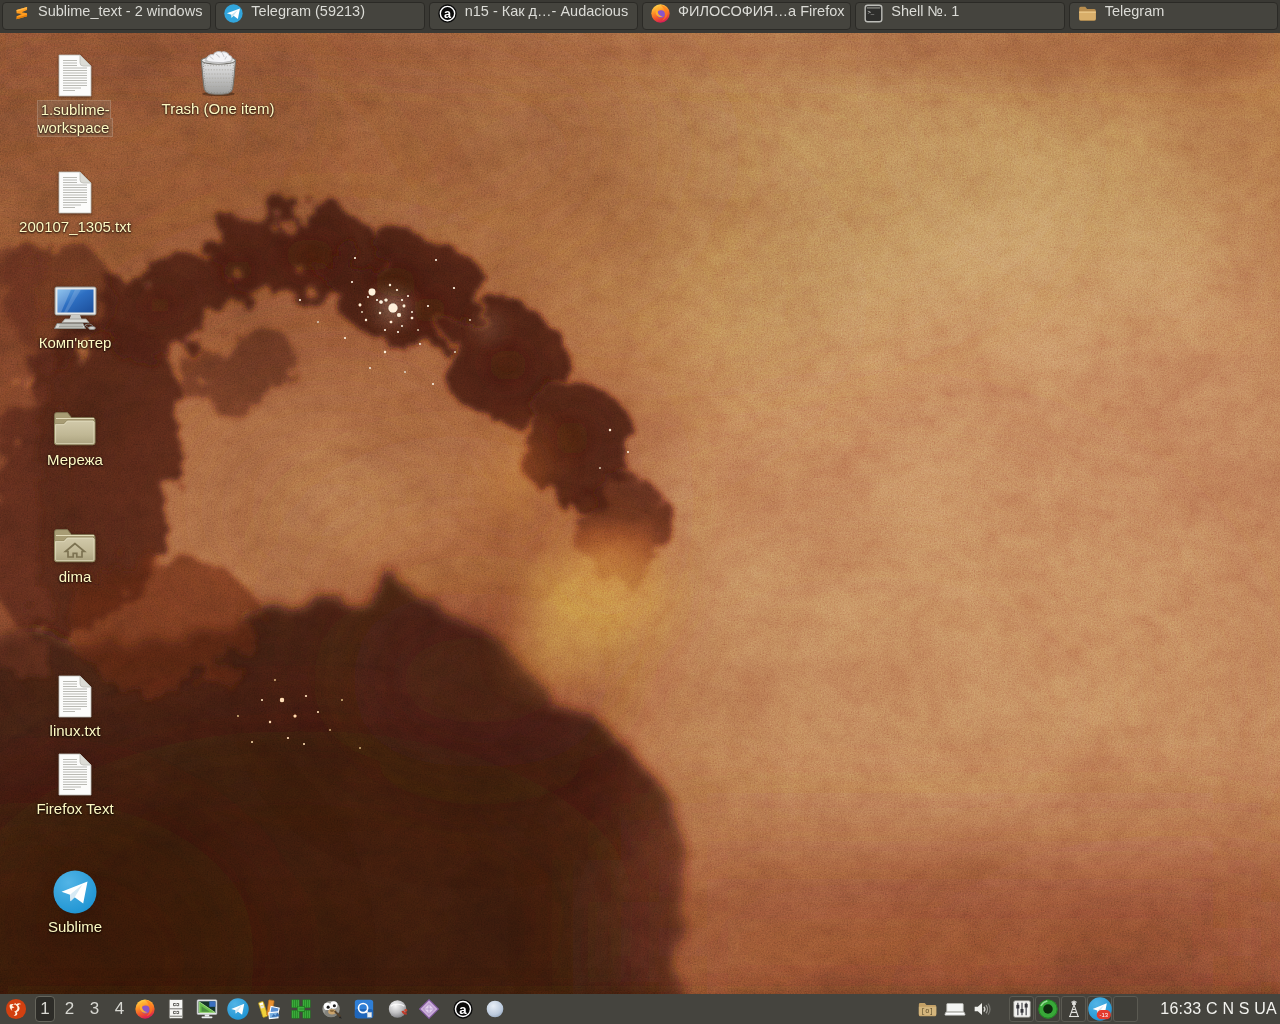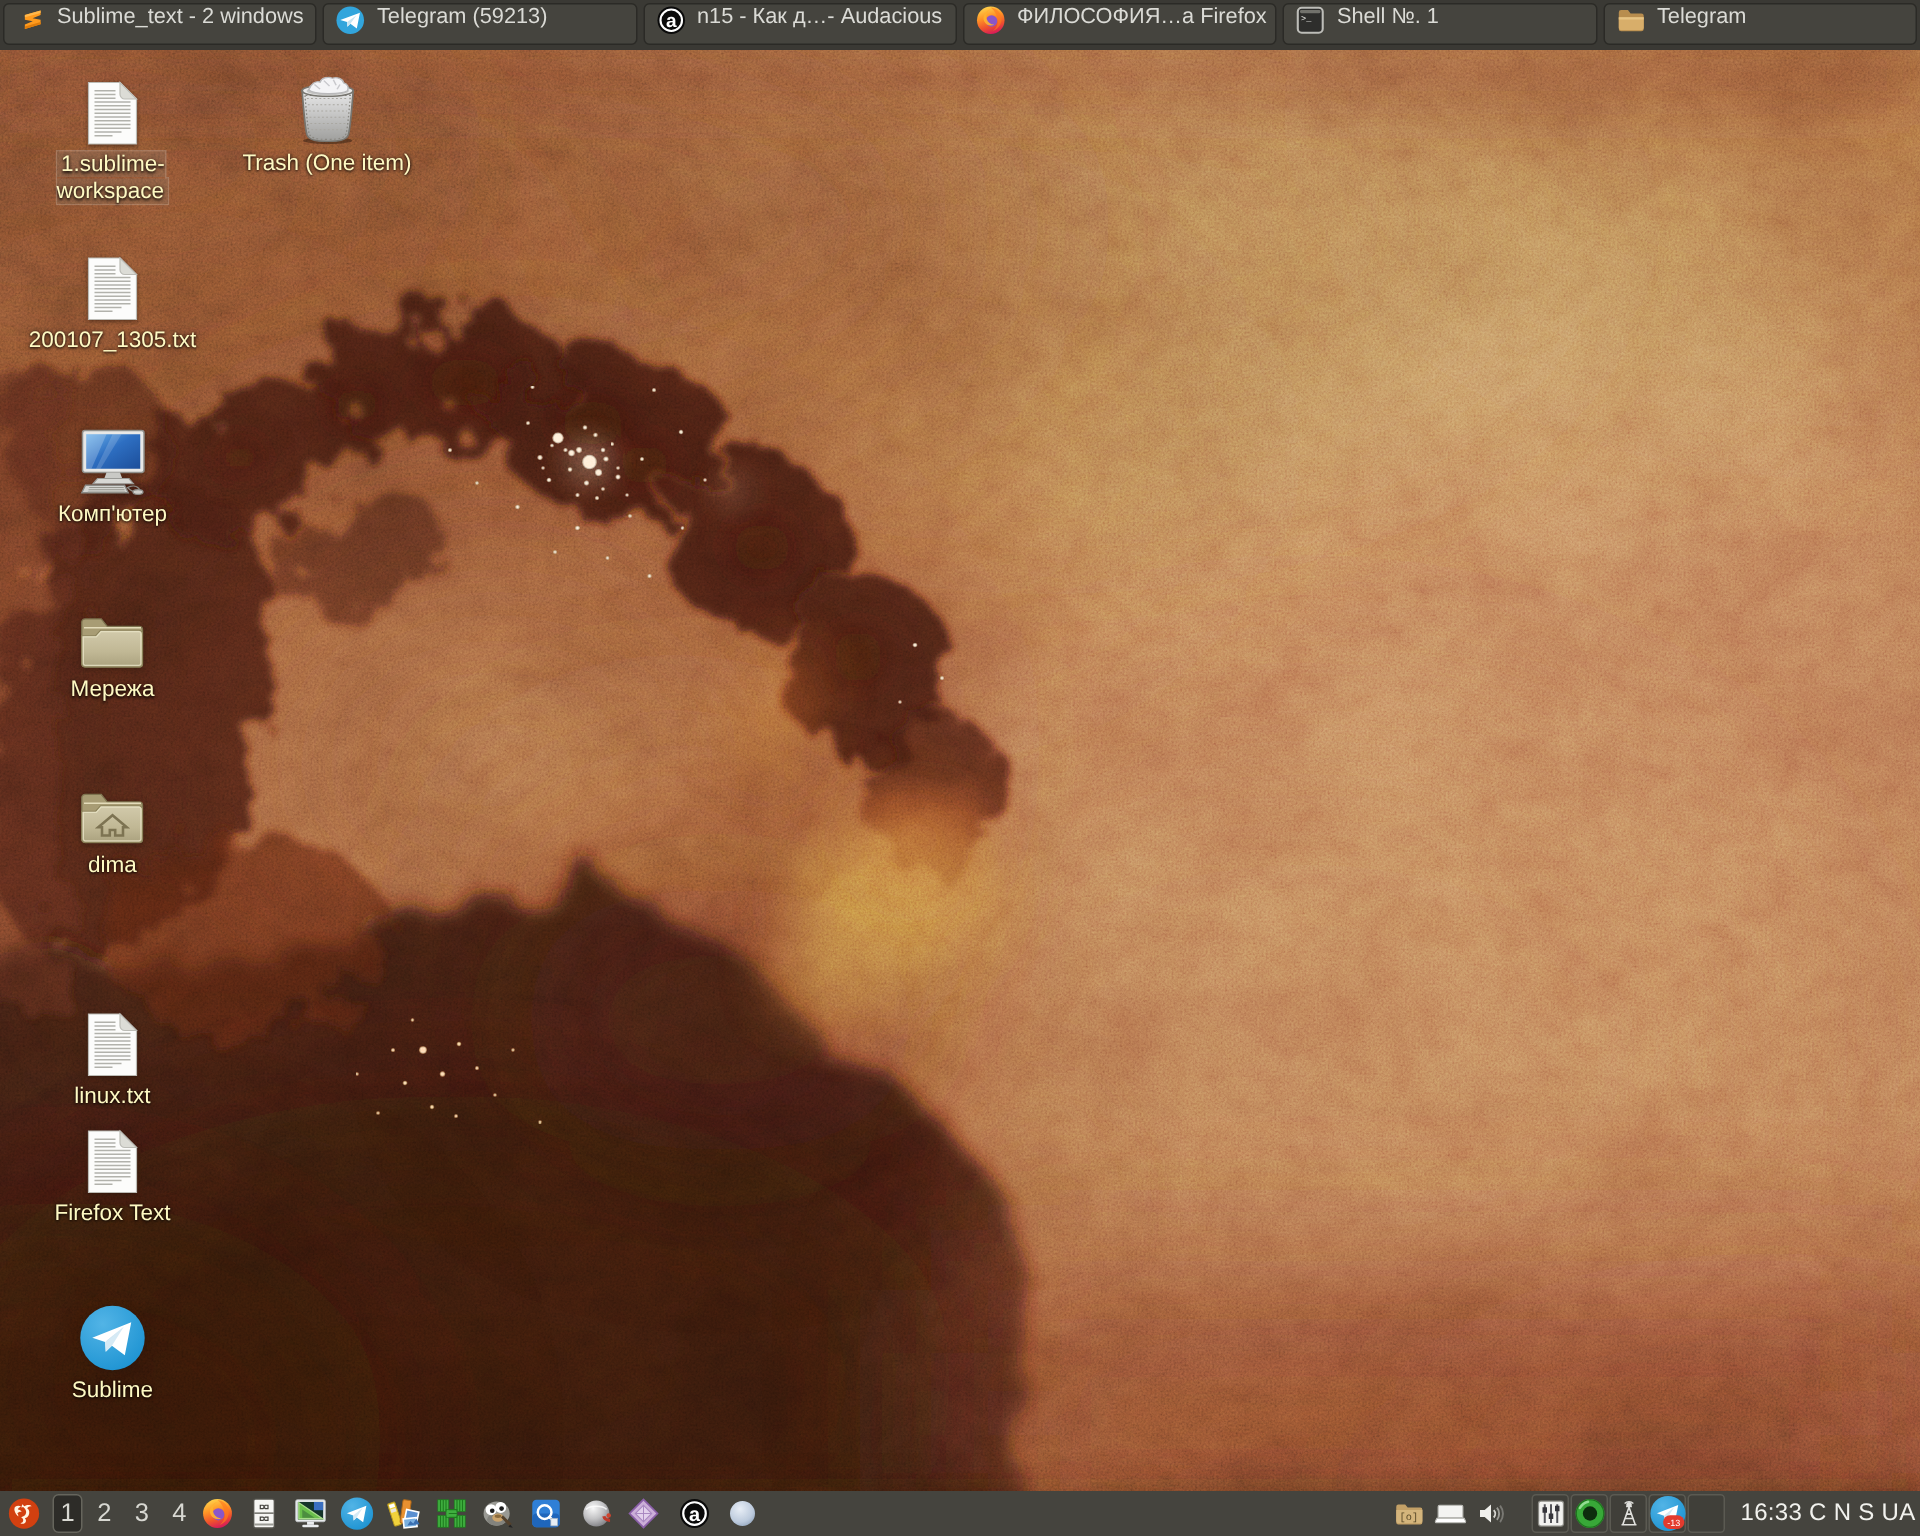--- a/index.html
+++ b/index.html
@@ -8,21 +8,21 @@
 #wall { position:absolute; left:0; top:0; width:1280px; height:1024px; }
 
 #topbar { position:absolute; left:0; top:0; width:1280px; height:33px; background:#3a3934; display:flex; align-items:stretch; padding:2px 2px 3px 2px; gap:4px; z-index:10; }
 .tbtn { flex:1 1 0; background:#45443e; border:1px solid #2b2a26; border-radius:4px; display:flex; align-items:flex-start; padding:0 7px; gap:7px; color:#dbdbd6; font-size:14.5px; white-space:nowrap; overflow:hidden; }
 .tbtn .ti { flex:0 0 auto; width:21px; height:21px; }
 
 #panel { position:absolute; left:0; bottom:0; width:1280px; height:30px; background:#45443e; display:flex; align-items:center; z-index:10; }
 #panel .pi { width:22px; height:22px; flex:0 0 auto; }
 .wsnum { color:#d8d8d2; font-size:17px; width:25px; text-align:center; }
 .ws1 { background:#2d2c28; border:1px solid #66655c; border-radius:4px; width:20px; height:26px; line-height:24px; margin:0 2px; flex:0 0 auto; }
-#clock { color:#f2f2ee; font-size:16px; margin-left:10px; margin-right:3px; white-space:nowrap; letter-spacing:0.2px; }
+#clock { color:#f2f2ee; font-size:16px; margin-left:22px; margin-right:3px; white-space:nowrap; letter-spacing:0.2px; }
 .traybox { width:25px; height:26px; border:1px solid #5b5a52; border-radius:3px; background:#403f39; display:flex; align-items:center; justify-content:center; margin-left:1px; flex:0 0 auto; }
 
 .dicon { position:absolute; width:120px; display:flex; flex-direction:column; align-items:center; z-index:5; }
 .dicon .ig { height:44px; display:flex; align-items:flex-end; justify-content:center; }
 .dicon .lbl { margin-top:4px; color:#fef9c3; font-size:15px; line-height:18px; text-align:left; text-shadow:0 1px 2px rgba(0,0,0,.85), 0 0 3px rgba(0,0,0,.6); }
 .sel { background:rgba(135,125,112,0.28); outline:1px solid rgba(205,200,188,0.3); padding:0 3px; }
 </style>
 </head>
 <body>
 <div id="desk">

